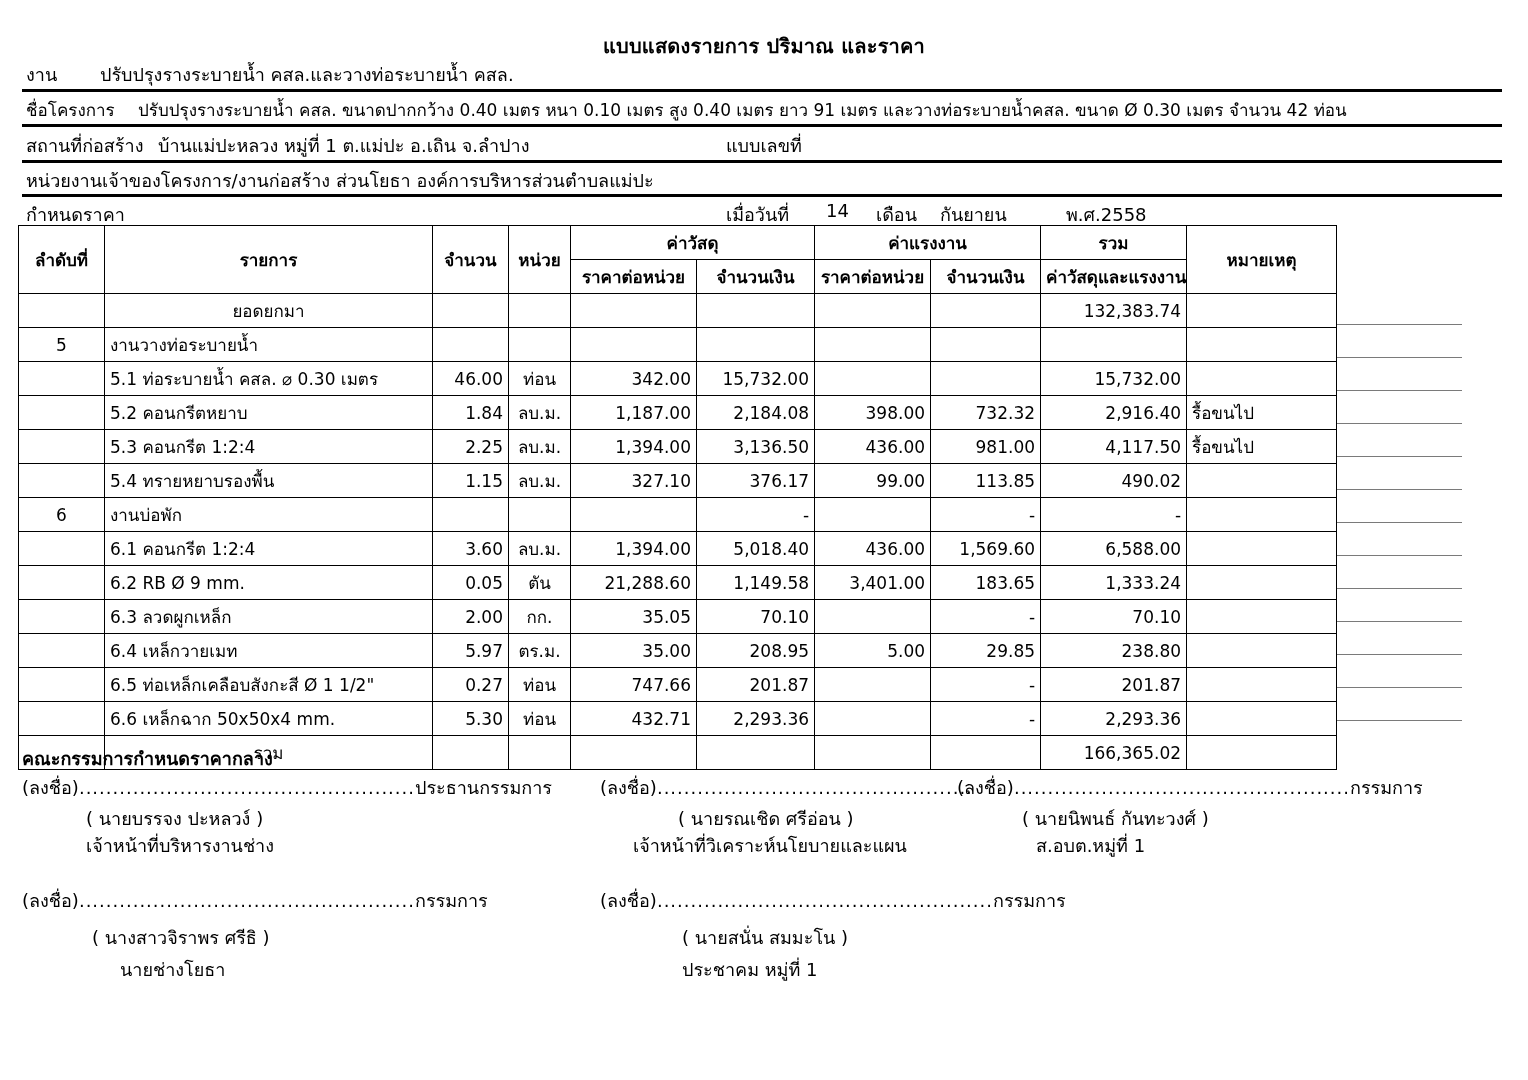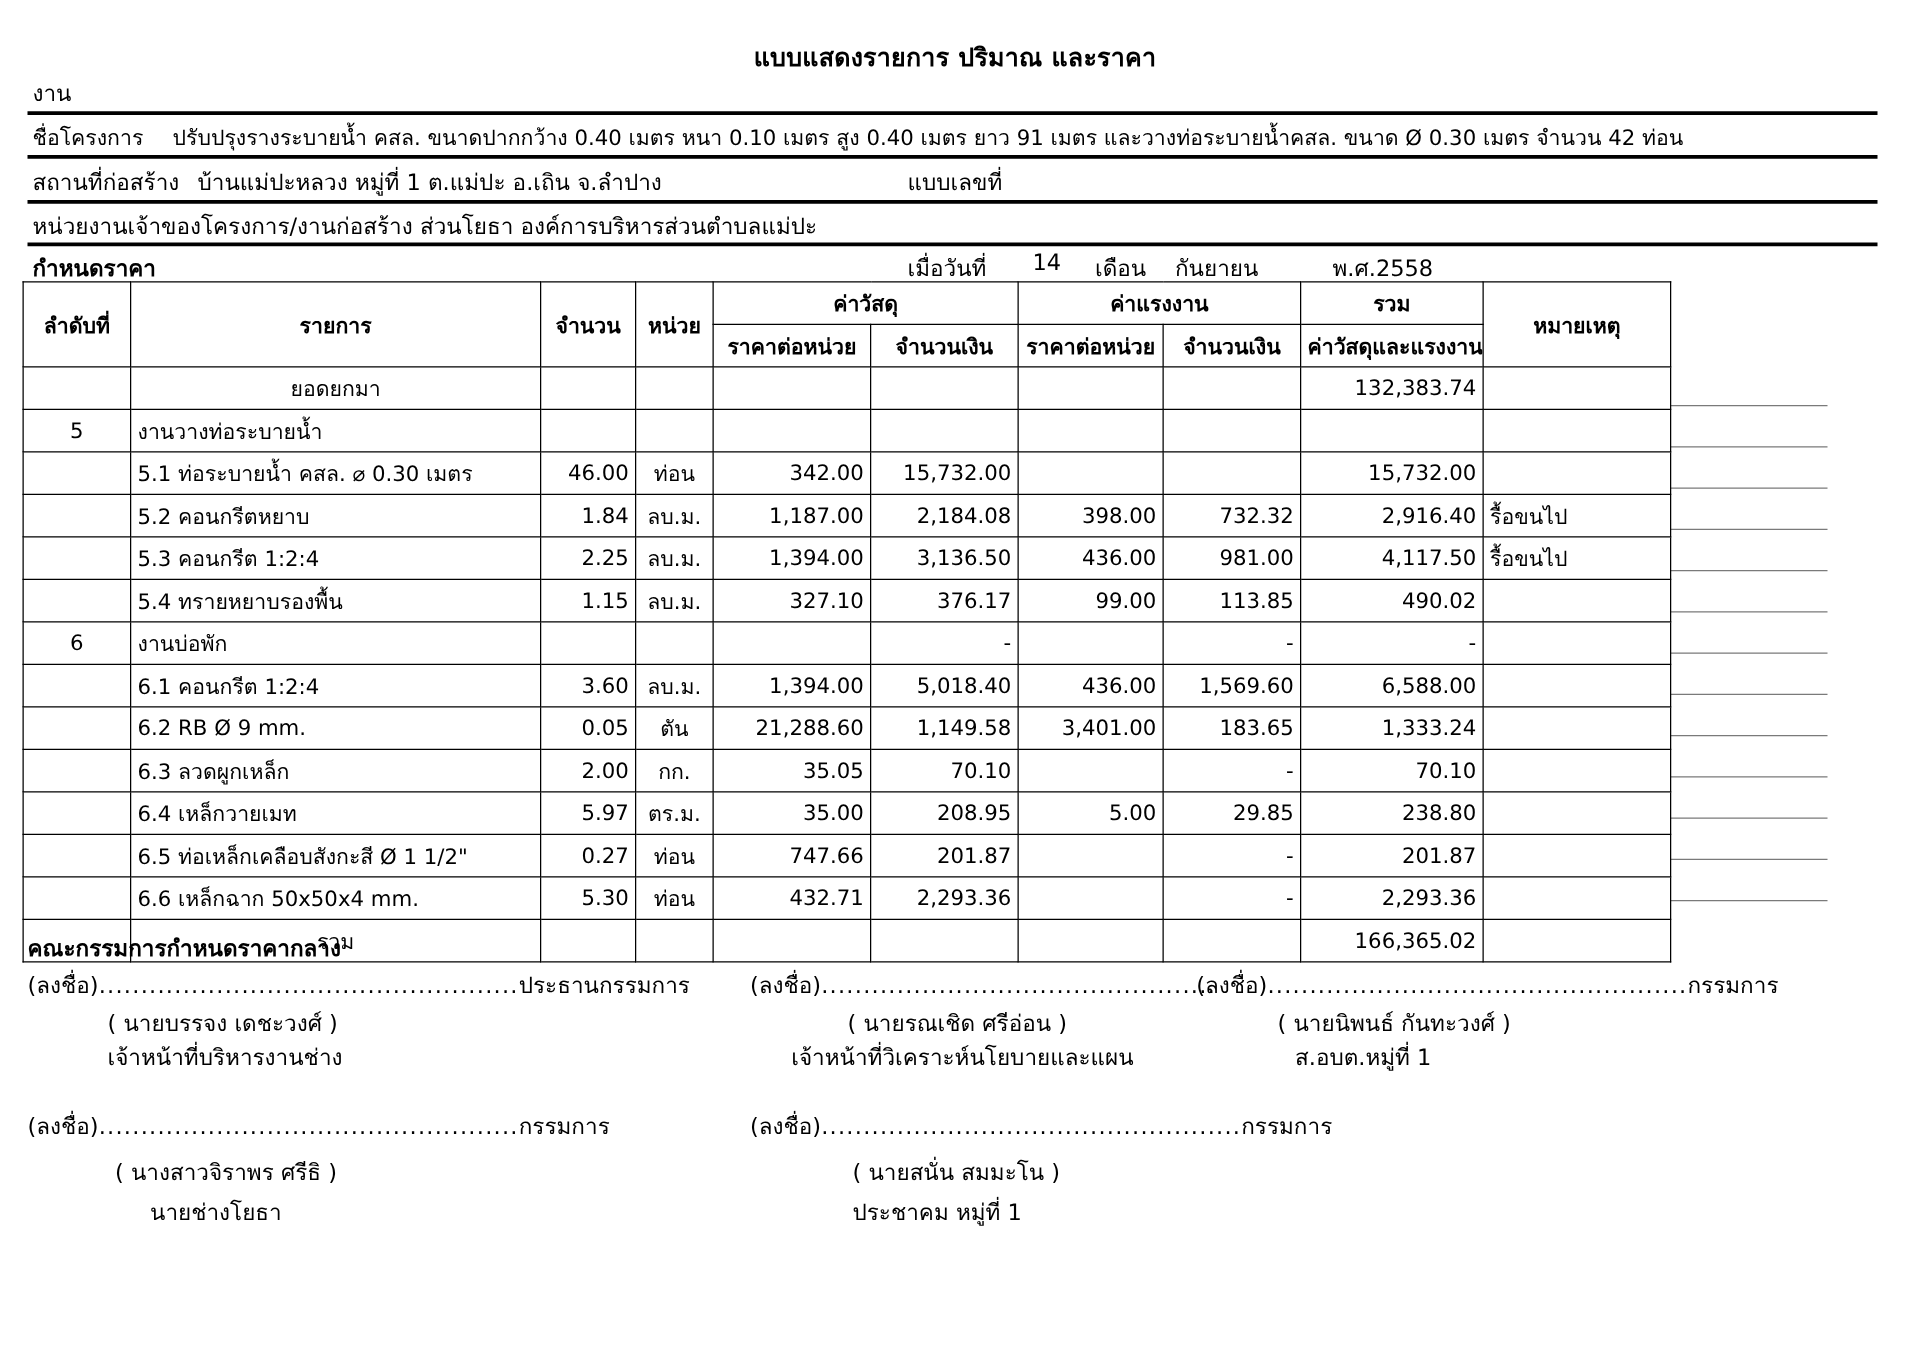--- a/index.html
+++ b/index.html
@@ -73,37 +73,38 @@
   .dots{letter-spacing:1px;}
 </style>
 </head>
 <body>
 
 <div class="page">
 
   <div class="doc-title">แบบแสดงรายการ ปริมาณ และราคา</div>
 
   <div class="hdr-line" style="left:26px;top:60px;">งาน</div>
+  <div class="hdr-line" style="left:100px;top:60px;">ปรับปรุงรางระบายน้ำ คสล.และวางท่อระบายน้ำ คสล.</div>
   <div class="rule" style="left:22px;top:89px;width:1480px;height:3px;"></div>
 
   <div class="hdr-line" style="left:26px;top:96px;font-size:17px;">ชื่อโครงการ</div>
   <div class="hdr-line" style="left:138px;top:96px;font-size:17px;">ปรับปรุงรางระบายน้ำ คสล. ขนาดปากกว้าง 0.40 เมตร หนา 0.10 เมตร สูง 0.40 เมตร ยาว 91 เมตร และวางท่อระบายน้ำคสล. ขนาด Ø 0.30 เมตร จำนวน 42 ท่อน</div>
   <div class="rule" style="left:22px;top:124px;width:1480px;height:3px;"></div>
 
   <div class="hdr-line" style="left:26px;top:131px;">สถานที่ก่อสร้าง</div>
   <div class="hdr-line" style="left:158px;top:131px;">บ้านแม่ปะหลวง หมู่ที่ 1 ต.แม่ปะ อ.เถิน จ.ลำปาง</div>
   <div class="hdr-line" style="left:726px;top:131px;">แบบเลขที่</div>
   <div class="hdr-line" style="left:860px;top:131px;"></div>
   <div class="rule" style="left:22px;top:160px;width:1480px;height:3px;"></div>
 
   <div class="hdr-line" style="left:336px;top:166px;">ส่วนโยธา  องค์การบริหารส่วนตำบลแม่ปะ</div>
   <div class="hdr-line" style="left:26px;top:166px;">หน่วยงานเจ้าของโครงการ/งานก่อสร้าง</div>
   <div class="rule" style="left:22px;top:194px;width:1480px;height:3px;"></div>
 
-  <div class="hdr-line" style="left:26px;top:200px;font-weight:bold;">กำหนดราคา</div>
+  <div class="hdr-line" style="left:26px;top:200px;">กำหนดราคา</div>
   <div class="hdr-line" style="left:726px;top:200px;">เมื่อวันที่</div>
   <div class="hdr-line" style="left:826px;top:200px;">14</div>
   <div class="hdr-line" style="left:876px;top:200px;">เดือน</div>
   <div class="hdr-line" style="left:940px;top:200px;">กันยายน</div>
   <div class="hdr-line" style="left:1066px;top:200px;">พ.ศ.2558</div>
 
   <div class="tail-rule" style="top:324px;"></div>
   <div class="tail-rule" style="top:357px;"></div>
   <div class="tail-rule" style="top:390px;"></div>
   <div class="tail-rule" style="top:423px;"></div>
@@ -320,21 +321,21 @@
         <td></td>
       </tr>
     </tbody>
   </table>
 
   <div class="sig sig-head" style="left:22px;top:744px;">คณะกรรมการกำหนดราคากลาง</div>
 
   <div class="sig" style="left:22px;top:773px;">
     <span>(ลงชื่อ)</span><span class="dots">..................................................</span><span>ประธานกรรมการ</span>
   </div>
-  <div class="sig" style="left:86px;top:804px;">( นายบรรจง  เดชะวงศ์ )</div>
+  <div class="sig" style="left:86px;top:804px;">( นายบรรจง  ปะหลวง์ )</div>
   <div class="sig" style="left:86px;top:831px;">เจ้าหน้าที่บริหารงานช่าง</div>
 
   <div class="sig" style="left:600px;top:773px;">
     <span>(ลงชื่อ)</span><span class="dots">...............................................</span><span></span>
   </div>
   <div class="sig" style="left:678px;top:804px;">( นายรณเชิด  ศรีอ่อน )</div>
   <div class="sig" style="left:633px;top:831px;">เจ้าหน้าที่วิเคราะห์นโยบายและแผน</div>
 
   <div class="sig" style="left:957px;top:773px;">
     <span>(ลงชื่อ)</span><span class="dots">..................................................</span><span>กรรมการ</span>

